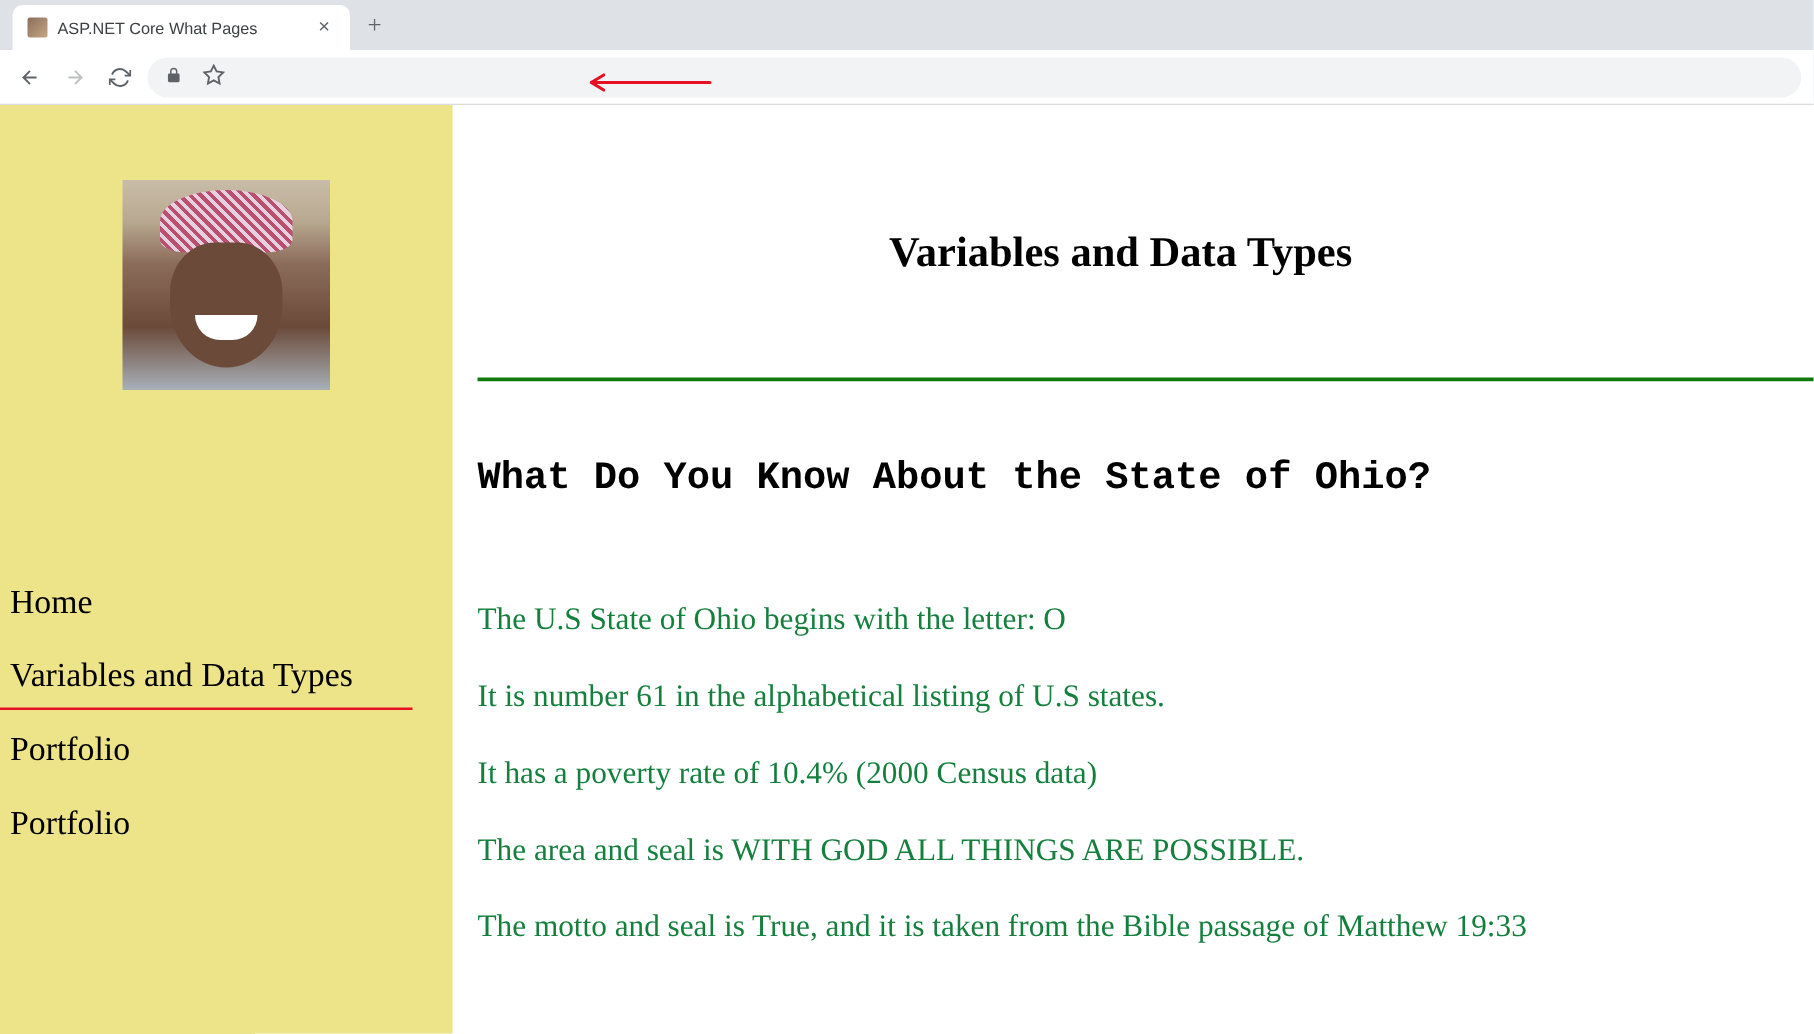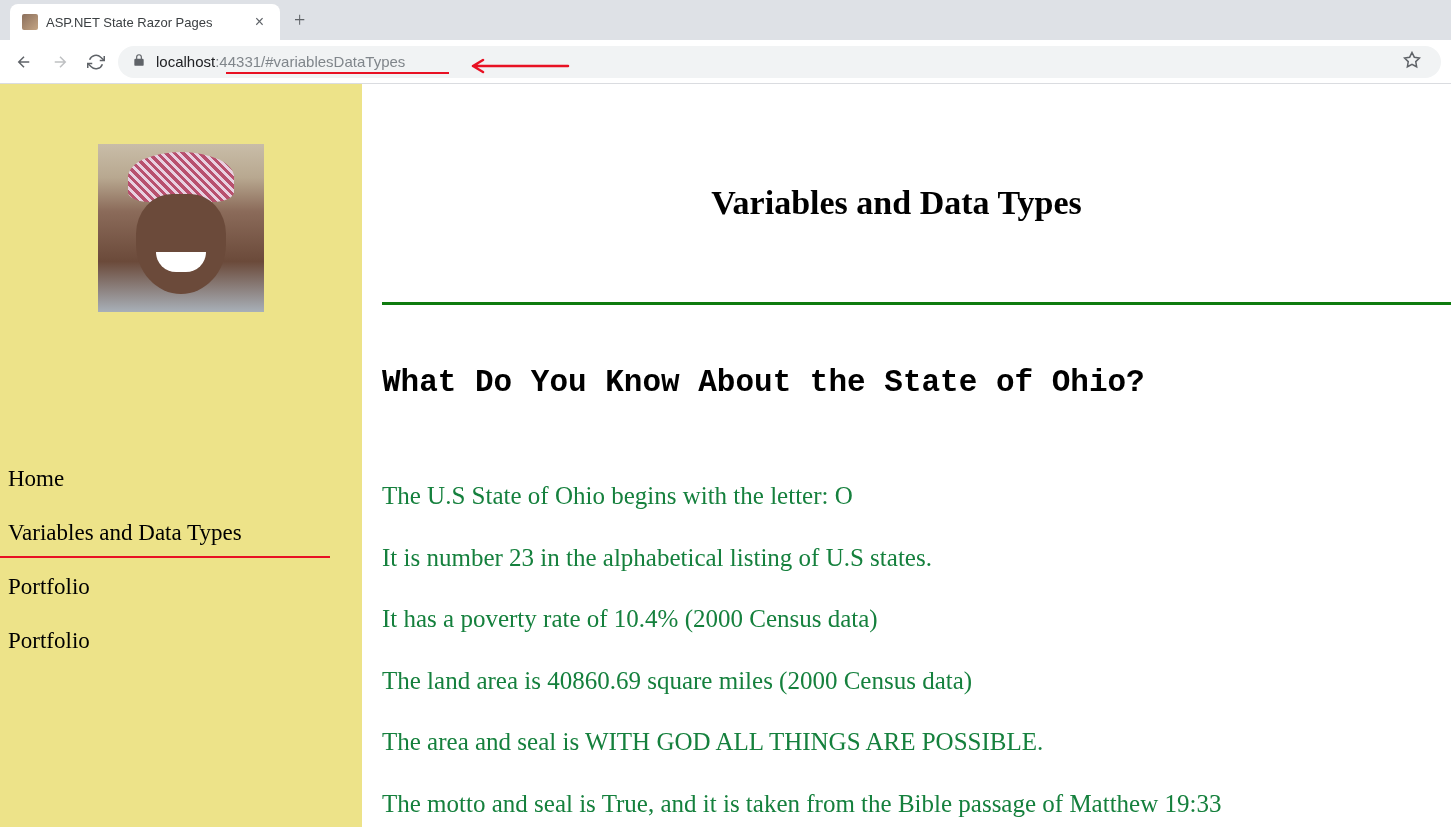--- a/index.html
+++ b/index.html
@@ -31,37 +31,37 @@
     
     .page-wrap { display: flex; min-height: calc(100vh - 84px); }
     .sidebar { width: 362px; background: #ede389; padding: 0; flex-shrink: 0; }
     .profile-img-wrap { display: flex; justify-content: center; padding: 60px 0 40px 0; }
     .profile-img { width: 166px; height: 168px; background: linear-gradient(180deg, #c9bda8 0%, #b8a890 20%, #8b6b5a 40%, #6b4a3a 70%, #a8b0b8 100%); position: relative; overflow: hidden; }
     .profile-hat { position: absolute; top: 8px; left: 30px; width: 106px; height: 50px; background: repeating-linear-gradient(45deg, #b8506e, #b8506e 3px, #e8d0e0 3px, #e8d0e0 6px); border-radius: 50% 50% 20% 20%; }
     .profile-face { position: absolute; top: 50px; left: 38px; width: 90px; height: 100px; background: #6b4a3a; border-radius: 40% 40% 50% 50%; }
     .profile-smile { position: absolute; top: 108px; left: 58px; width: 50px; height: 20px; background: #fff; border-radius: 0 0 25px 25px; }
     
     .nav-menu { padding: 100px 0 0 8px; }
-    .nav-item { font-size: 23px; color: #000; padding: 14px 0; cursor: pointer; position: relative; font-family: 'Times New Roman', serif; }
+    .nav-item { font-size: 27px; color: #000; padding: 14px 0; cursor: pointer; position: relative; font-family: 'Times New Roman', serif; }
     .nav-underline-red { position: absolute; height: 2px; background: #e81123; bottom: 2px; left: -8px; }
     
     .main-content { flex: 1; padding: 100px 0 0 20px; }
     .page-title { font-size: 34px; font-weight: bold; text-align: center; margin-bottom: 80px; padding-right: 40px; }
     .green-rule { border: none; border-top: 3px solid #0f7b0f; margin-bottom: 60px; }
     .section-title { font-size: 31px; font-weight: bold; margin-bottom: 77px; font-family: Liberation Mono, monospace; }
     .content-lines p { font-size: 25px; line-height: 1.5; margin-bottom: 24px; color: #15803d; }
   </style>
 </head>
 <body>
 
 <div class="browser-chrome">
   <div class="tab-bar">
     <div class="tab">
       <div class="favicon"></div>
-      <span class="tab-title">ASP.NET State Razor Pages</span>
+      <span class="tab-title">ASP.NET Core What Pages</span>
       <span class="tab-close">×</span>
     </div>
     <span class="new-tab">+</span>
   </div>
   <div class="toolbar">
     <div class="nav-btn">
       <svg viewBox="0 0 24 24" fill="none" stroke="currentColor" stroke-width="2">
           <path d="M19 12H5M12 19l-7-7 7-7"></path>
         </svg>
     </div>
@@ -74,24 +74,20 @@
       <svg viewBox="0 0 24 24" fill="none" stroke="currentColor" stroke-width="2">
           <path d="M23 4v6h-6M1 20v-6h6"></path>
           <path d="M3.51 9a9 9 0 0114.85-3.36L23 10M1 14l4.64 4.36A9 9 0 0020.49 15"></path>
         </svg>
     </div>
     <div class="address-bar">
       <span class="lock-icon">
         <svg width="14" height="14" viewBox="0 0 24 24" fill="currentColor">
             <path d="M12 2a5 5 0 00-5 5v3H6a2 2 0 00-2 2v8a2 2 0 002 2h12a2 2 0 002-2v-8a2 2 0 00-2-2h-1V7a5 5 0 00-5-5zm-3 5a3 3 0 116 0v3H9V7z"></path>
           </svg>
-      </span>
-      <span class="url-text">
-        <span class="url-host">localhost</span><span class="url-port">:44331/</span><span class="url-frag">#variablesDataTypes</span>
-        <span class="url-underline-red" style="left:70px; width:223px;"></span>
       </span>
       <span class="star-btn">
         <svg width="18" height="18" viewBox="0 0 24 24" fill="none" stroke="currentColor" stroke-width="2">
             <polygon points="12 2 15.09 8.26 22 9.27 17 14.14 18.18 21.02 12 17.77 5.82 21.02 7 14.14 2 9.27 8.91 8.26 12 2"></polygon>
           </svg>
       </span>
     </div>
   </div>
 </div>
 
@@ -124,20 +120,19 @@
       </div>
     </nav>
   </aside>
 
   <main class="main-content">
     <h1 class="page-title">Variables and Data Types</h1>
     <hr class="green-rule">
     <h2 class="section-title">What Do You Know About the State of Ohio?</h2>
     <div class="content-lines">
       <p>The U.S State of Ohio begins with the letter: O</p>
-      <p>It is number 23 in the alphabetical listing of U.S states.</p>
+      <p>It is number 61 in the alphabetical listing of U.S states.</p>
       <p>It has a poverty rate of 10.4% (2000 Census data)</p>
-      <p>The land area is 40860.69 square miles (2000 Census data)</p>
       <p>The area and seal is WITH GOD ALL THINGS ARE POSSIBLE.</p>
       <p>The motto and seal is True, and it is taken from the Bible passage of Matthew 19:33</p>
     </div>
   </main>
 </div>
 
 </body></html>

